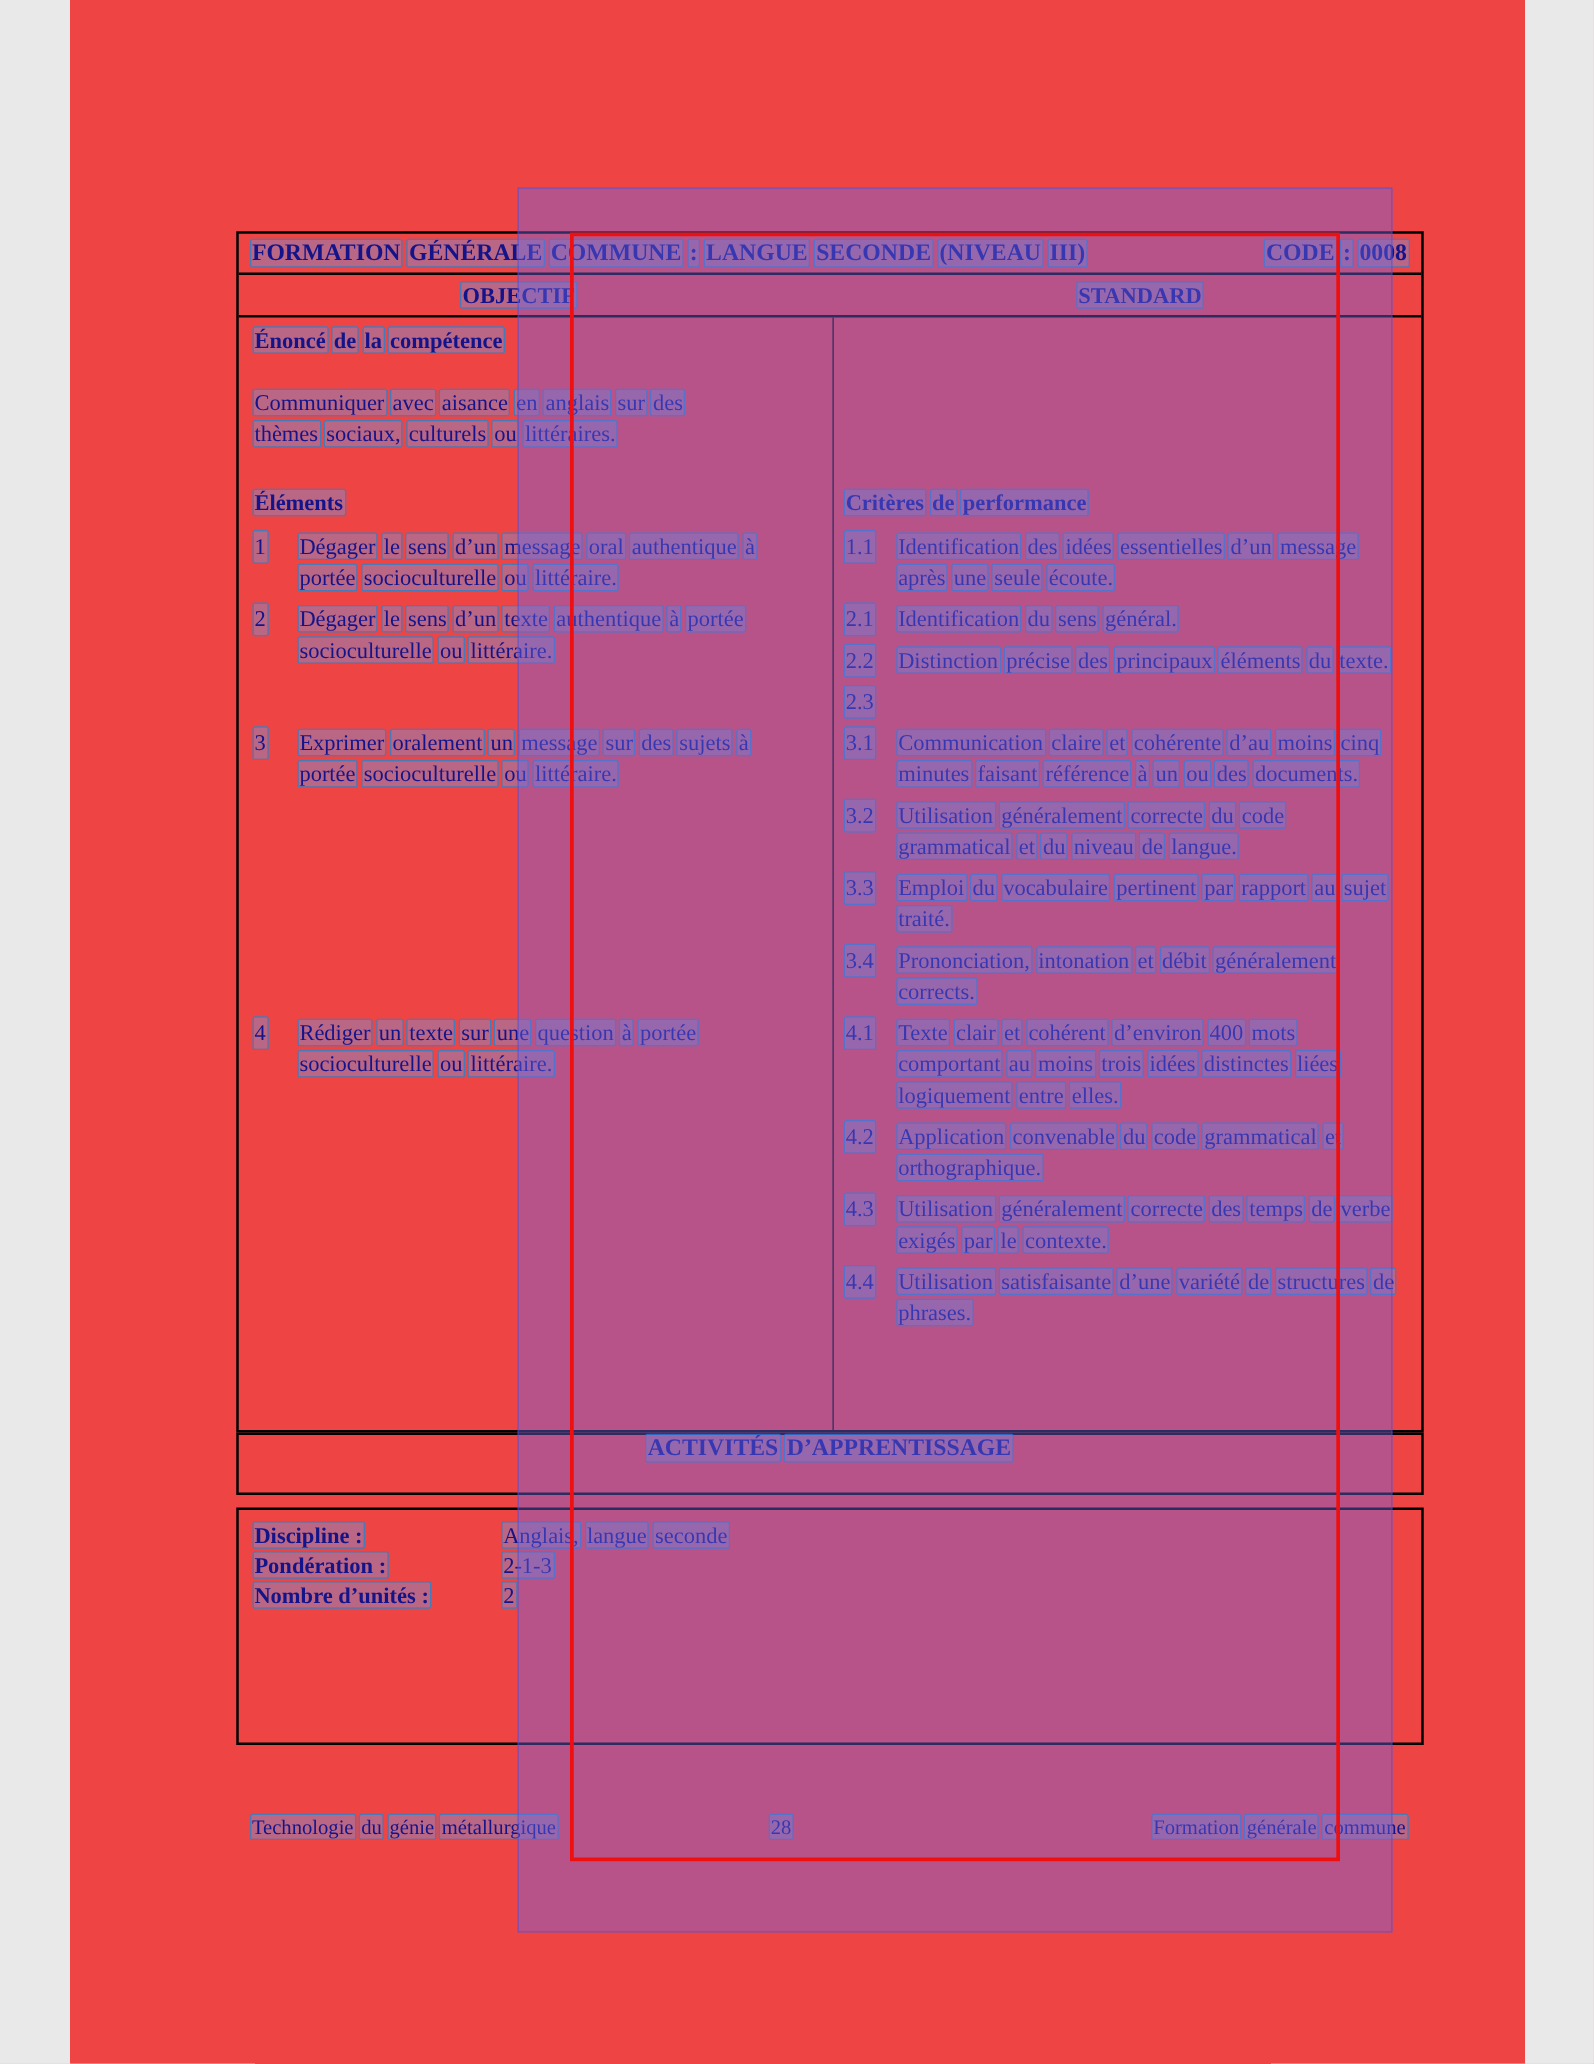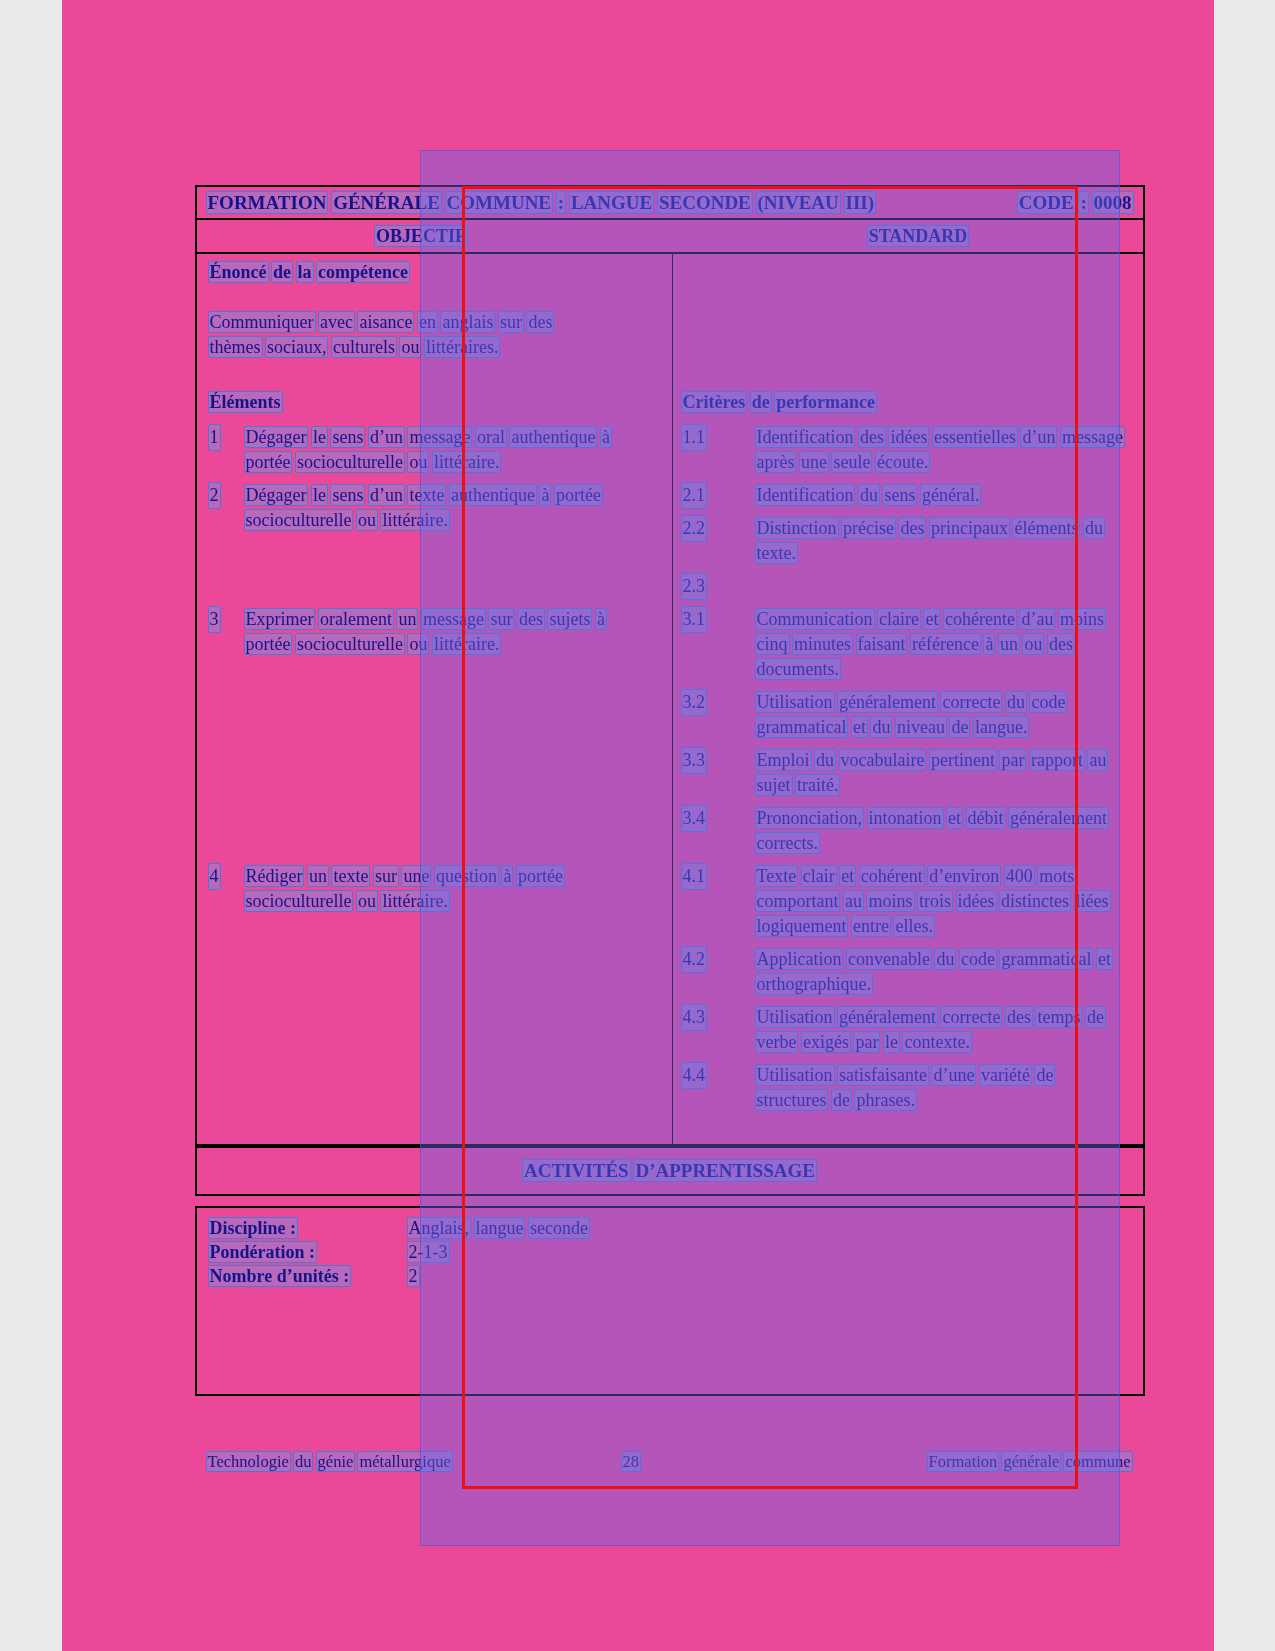--- a/index.html
+++ b/index.html
@@ -1,23 +1,23 @@
 <!DOCTYPE html>
 <html style="--hl-bg: rgba(85,170,255,0.35); --hl-border: rgba(0,145,235,0.7);"><head>
 <meta charset="utf-8">
 <style>
   :root{
     --hl-bg: rgba(85,170,255,0.35);
     --hl-border: rgba(0,145,235,0.7);
   }
   html,body{margin:0;padding:0;background:#e9e9e9;}
   .page{
-    position:relative;width:1152px;height:1651px;background:#ec4899;
+    position:relative;width:1152px;height:1651px;background:#ef4444;
     font-family:"Liberation Serif","DejaVu Serif",serif;color:#14148a;
-    overflow:hidden;margin:0 auto;
+    overflow:hidden;margin:0 auto;padding-left:12px;
   }
   .hl{background:var(--hl-bg);outline:1px solid var(--hl-border);padding:0 1px;border-radius:1px;}
   .bold{font-weight:bold;}
 
   
   .doc-table{
     position:absolute;left:133px;top:185px;width:950px;height:961px;
     border:2px solid #000;box-sizing:border-box;display:flex;flex-direction:column;
   }
   .title-row{
@@ -35,31 +35,31 @@
   .row2{display:grid;grid-template-columns:475px 1fr;}
   .cell-l{padding-left:12px;padding-right:18px;box-sizing:border-box;}
   .cell-r{padding-left:10px;padding-right:12px;box-sizing:border-box;}
   .comp-head{margin-top:6px;}
   .comp-text{margin-top:25px;max-width:380px;}
   .heads{margin-top:30px;}
   .group{margin-top:8px;}
   .group-first{margin-top:10px;}
   .item{display:grid;}
   .elem{grid-template-columns:36px 1fr;}
-  .crit{grid-template-columns:42px 1fr;gap:32px;}
+  .crit{grid-template-columns:42px 1fr;}
   .crit + .crit{margin-top:8px;}
   .elem .txt{max-width:393px;}
   .crit .txt{max-width:402px;}
   .numcell .hl{display:inline-block;}
 
   
   .activities{
     position:absolute;left:133px;top:1146px;width:950px;height:50px;
     border:2px solid #000;box-sizing:border-box;
-    display:flex;align-items:center;justify-content:center;
+    display:flex;justify-content:center;
     font-weight:bold;font-size:19px;
   }
 
   
   .details{
     position:absolute;left:133px;top:1206px;width:950px;height:190px;
     border:2px solid #000;box-sizing:border-box;padding:8px 12px;
     font-size:18px;line-height:24px;
   }
   .detail-row{display:grid;grid-template-columns:180px 1fr;gap:19px;}

